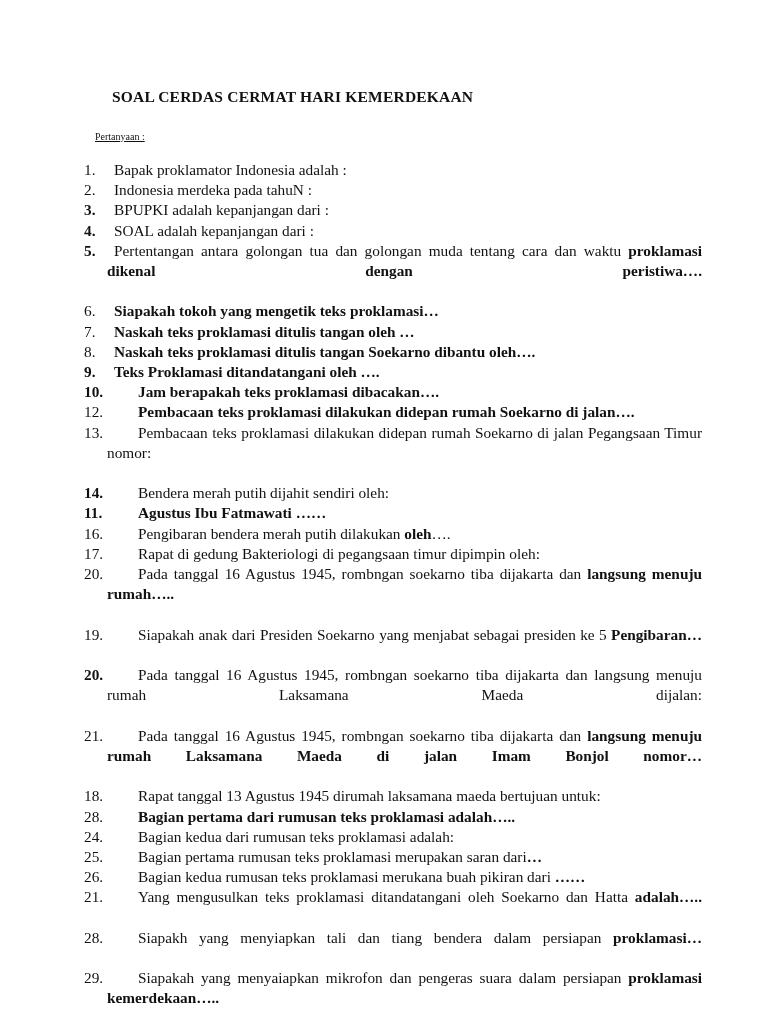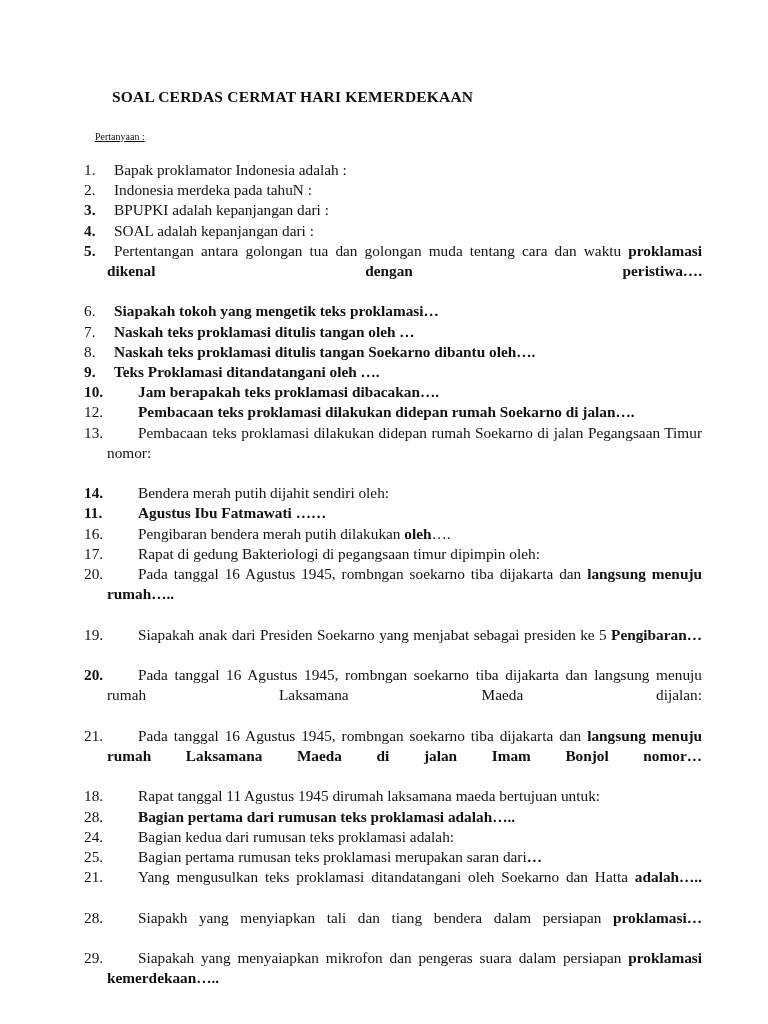--- a/index.html
+++ b/index.html
@@ -185,34 +185,38 @@
       <div class="qitem wide">
         <span class="qnum bold">20.</span>
         <span class="qbody"><span class="r">Pada tanggal 16 Agustus 1945, rombngan soekarno tiba dijakarta dan langsung menuju rumah Laksamana Maeda dijalan:</span></span>
       </div>
       <div class="qitem wide">
         <span class="qnum">21.</span>
         <span class="qbody"><span class="r">Pada tanggal 16 Agustus 1945, rombngan soekarno tiba dijakarta dan </span><span class="b">langsung menuju rumah Laksamana Maeda di jalan  Imam Bonjol nomor…</span></span>
       </div>
       <div class="qitem wide single">
         <span class="qnum">18.</span>
-        <span class="qbody"><span class="r">Rapat tanggal 11 Agustus 1945 dirumah laksamana maeda bertujuan untuk:</span></span>
+        <span class="qbody"><span class="r">Rapat tanggal 13 Agustus 1945 dirumah laksamana maeda bertujuan untuk:</span></span>
       </div>
       <div class="qitem wide single">
         <span class="qnum">28.</span>
         <span class="qbody"><span class="b">Bagian pertama dari rumusan teks proklamasi adalah…..</span></span>
       </div>
       <div class="qitem wide single">
         <span class="qnum">24.</span>
         <span class="qbody"><span class="r">Bagian kedua dari rumusan teks proklamasi adalah:</span></span>
       </div>
       <div class="qitem wide single">
         <span class="qnum">25.</span>
         <span class="qbody"><span class="r">Bagian pertama rumusan teks proklamasi merupakan saran dari</span><span class="b">…</span></span>
       </div>
+      <div class="qitem wide single">
+        <span class="qnum">26.</span>
+        <span class="qbody"><span class="r">Bagian kedua rumusan teks proklamasi merukana buah pikiran dari </span><span class="b">……</span></span>
+      </div>
       <div class="qitem wide">
         <span class="qnum">21.</span>
         <span class="qbody"><span class="r">Yang mengusulkan teks proklamasi ditandatangani oleh Soekarno dan Hatta </span><span class="b">adalah…..</span></span>
       </div>
       <div class="qitem wide">
         <span class="qnum">28.</span>
         <span class="qbody"><span class="r">Siapakh yang menyiapkan tali dan tiang bendera dalam persiapan </span><span class="b">proklamasi…</span></span>
       </div>
       <div class="qitem wide">
         <span class="qnum">29.</span>

